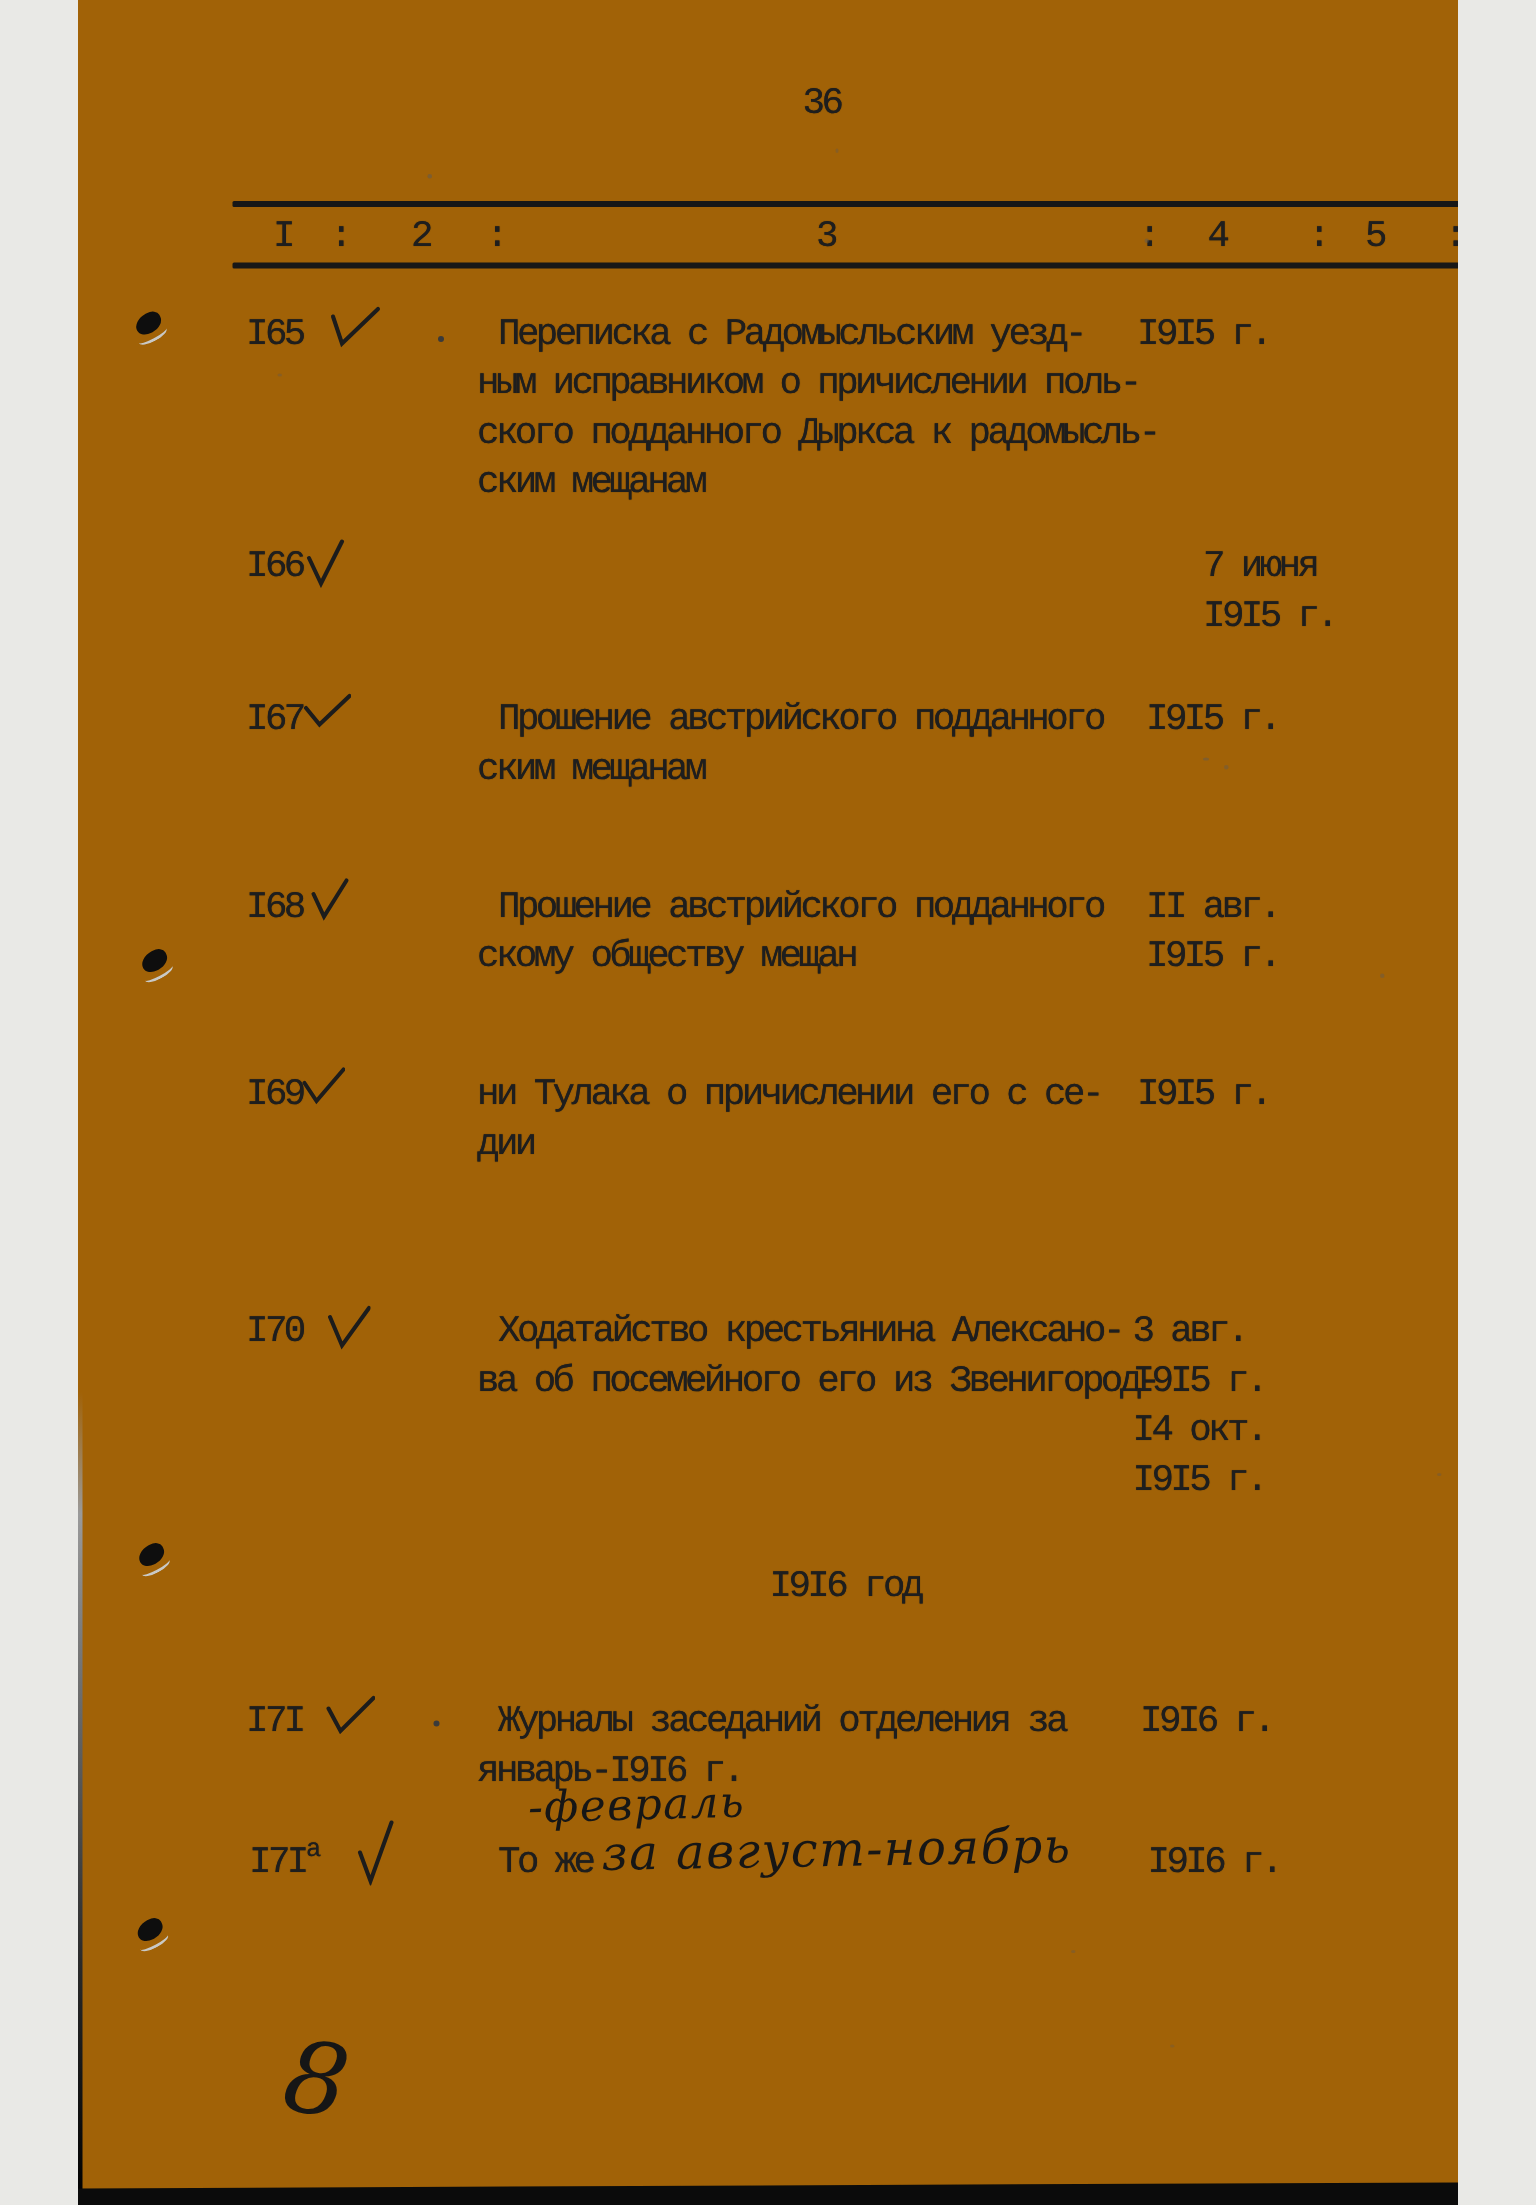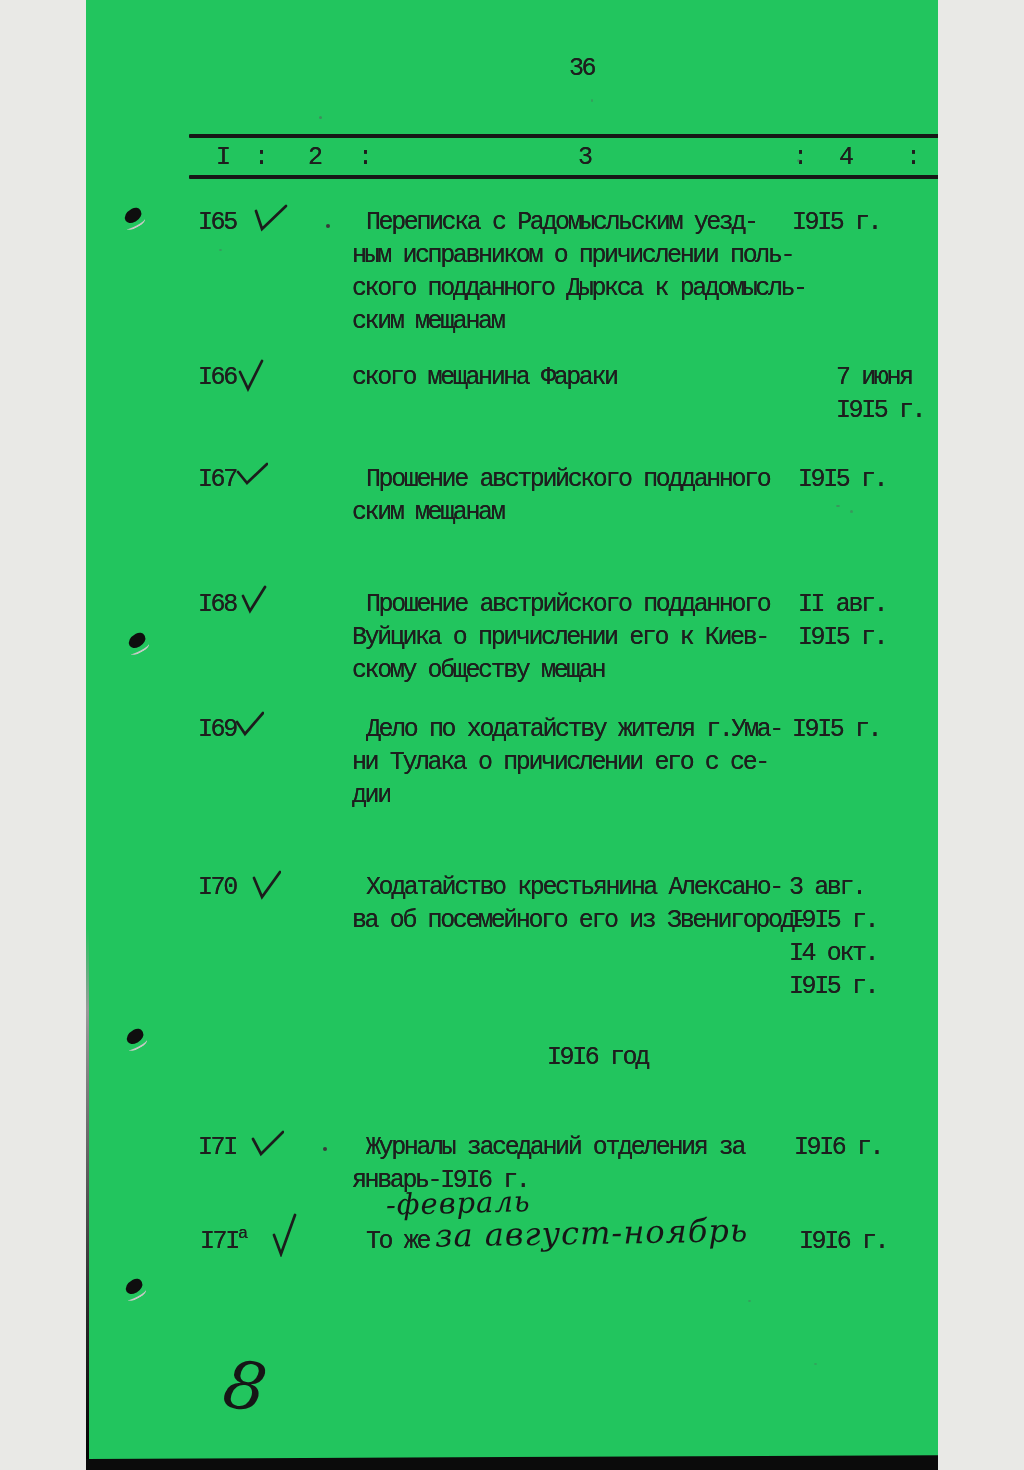--- a/index.html
+++ b/index.html
@@ -1,18 +1,18 @@
 <!DOCTYPE html>
 <html><head>
 <meta charset="utf-8">
 <style>
   html,body{margin:0;padding:0;background:#e9e9e6;}
   .page{
-    position:relative;width:852px;height:1470px;margin:0 auto;
-    background:#22c55e;overflow:hidden;
+    position:relative;width:920px;height:1470px;margin:0 auto;
+    background:#a16207;overflow:hidden;
     font-family:"Liberation Mono","DejaVu Sans Mono",monospace;
     color:#1e1e1e;
   }
   .tw{
     position:absolute;font-size:25px;letter-spacing:-2.4px;line-height:33px;
     white-space:nowrap;text-shadow:0 0 .5px rgba(25,25,25,.9);
   }
   .entry{
     position:absolute;left:0;width:1024px;height:0;
     font-size:25px;letter-spacing:-2.4px;line-height:33px;
@@ -93,21 +93,20 @@
   </div>
 
   <div class="entry" style="top:361px">
     <span class="num" style="left:112px">I66</span>
     <span class="check" style="left:150px;top:-3px">
       <svg width="28" height="34" viewBox="0 0 28 34">
           <polyline points="4,14 12,31 26,3"></polyline>
         </svg>
     </span>
     <div class="desc" style="left:266px">
-      <div class="line">ского мещанина Фараки</div>
     </div>
     <div class="date" style="left:750px">
       <div class="line">7 июня</div>
       <div class="line">I9I5 г.</div>
     </div>
   </div>
 
   <div class="entry" style="top:463px">
     <span class="num" style="left:112px">I67</span>
     <span class="check" style="left:148px;top:-1px">
@@ -126,38 +125,36 @@
 
   <div class="entry" style="top:588px">
     <span class="num" style="left:112px">I68</span>
     <span class="check" style="left:153px;top:-4px">
       <svg width="28" height="30" viewBox="0 0 28 30">
           <polyline points="4,12 11,27 26,3"></polyline>
         </svg>
     </span>
     <div class="desc" style="left:266px">
       <div class="line indent">Прошение австрийского подданного</div>
-      <div class="line">Вуйцика о причислении его к Киев-</div>
       <div class="line">скому обществу мещан</div>
     </div>
     <div class="date" style="left:712px">
       <div class="line">II авг.</div>
       <div class="line">I9I5 г.</div>
     </div>
   </div>
 
   <div class="entry" style="top:713px">
     <span class="num" style="left:112px">I69</span>
     <span class="check" style="left:148px;top:-2px">
       <svg width="30" height="26" viewBox="0 0 30 26">
           <polyline points="3,11 11,23 29,2"></polyline>
         </svg>
     </span>
     <div class="desc" style="left:266px">
-      <div class="line indent">Дело по ходатайству жителя г.Ума-</div>
       <div class="line">ни Тулака о причислении его с се-</div>
       <div class="line">дии</div>
     </div>
     <div class="date" style="left:706px">
       <div class="line">I9I5 г.</div>
     </div>
   </div>
 
   <div class="entry" style="top:871px">
     <span class="num" style="left:112px">I70</span>

